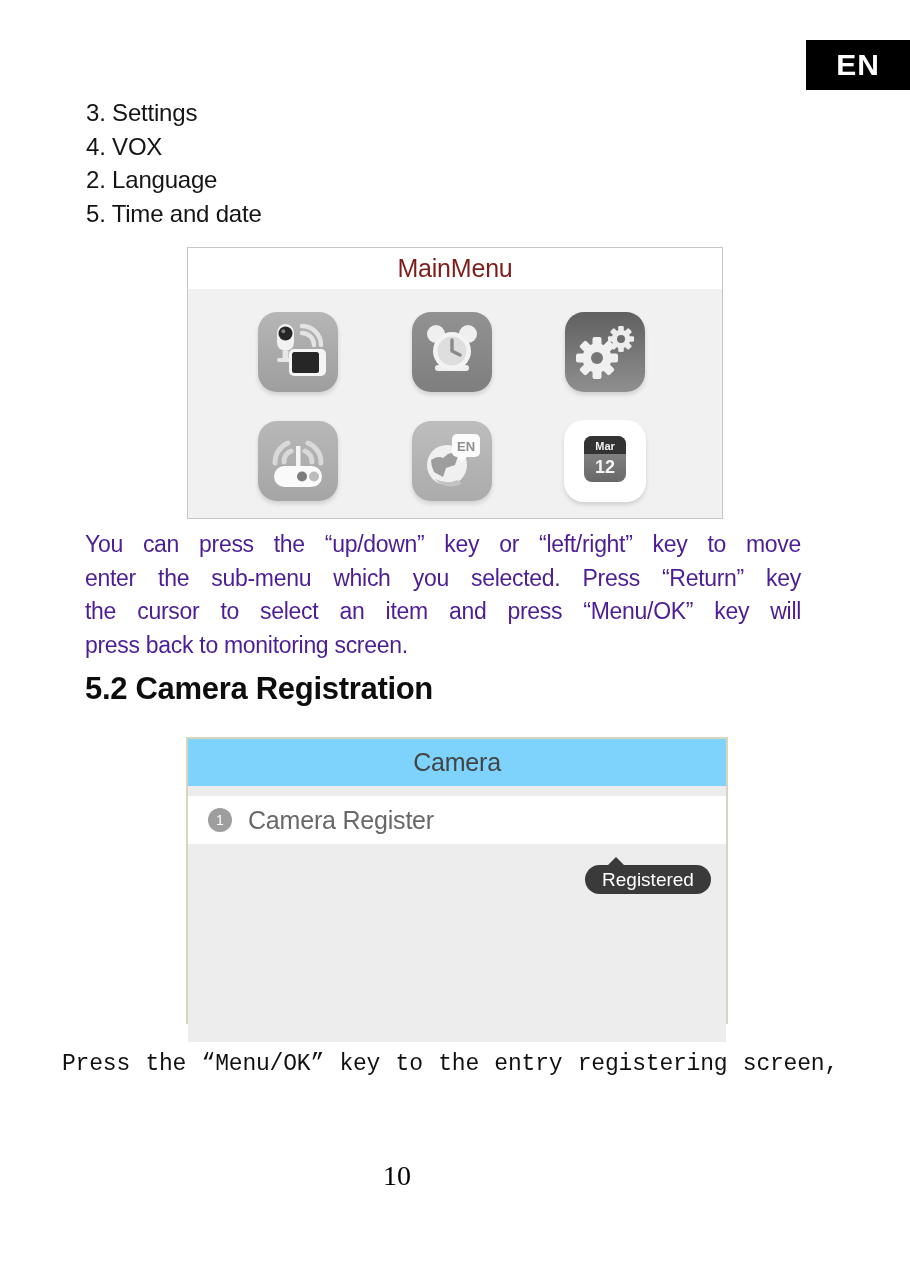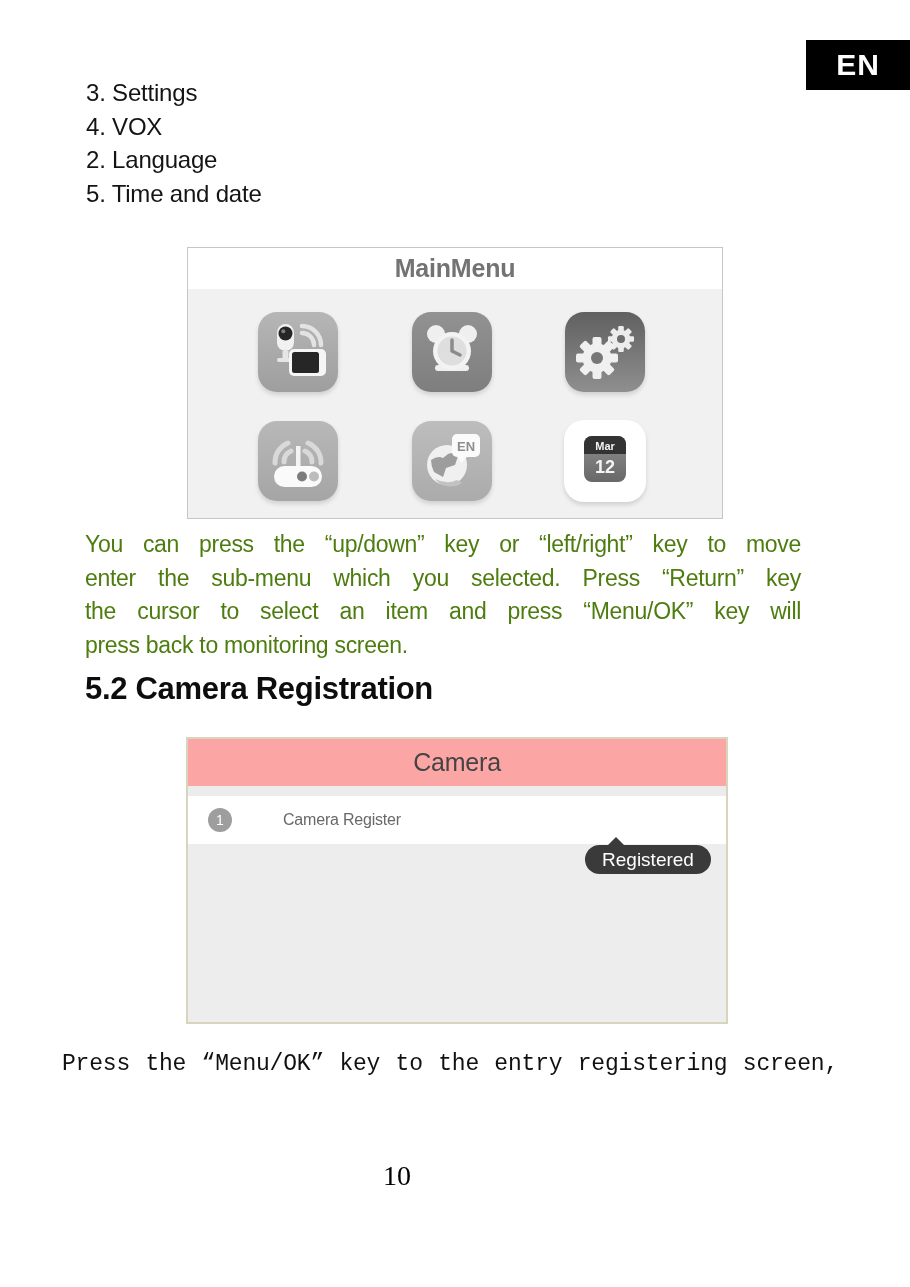--- a/index.html
+++ b/index.html
@@ -5,50 +5,50 @@
   html,body{margin:0;padding:0;background:#fff;}
   .page{position:relative;width:910px;height:1287px;background:#ffffff;
         font-family:"Liberation Sans", sans-serif;color:#1a1a1a;overflow:hidden;}
 
   
   .en-badge{position:absolute;left:806px;top:40px;width:104px;height:50px;
             background:#000;color:#fff;font-size:30px;font-weight:700;
             display:flex;align-items:center;justify-content:center;letter-spacing:1px;}
 
   
-  .toc{position:absolute;left:86px;top:76px;font-size:24px;line-height:33.5px;color:#141414;letter-spacing:-0.2px;}
+  .toc{position:absolute;left:86px;top:96px;font-size:24px;line-height:33.5px;color:#141414;letter-spacing:-0.2px;}
 
   
   .mm-shot{position:absolute;left:187px;top:247px;width:536px;height:272px;
            border:1px solid #c6c6c6;background:#f1f1f1;box-sizing:border-box;}
   .mm-header{height:41px;background:#fff;display:flex;align-items:center;justify-content:center;
-             font-size:25px;font-weight:700;color:#737373;letter-spacing:-0.2px;}
+             font-size:25px;font-weight:400;color:#7f1d1d;letter-spacing:-0.2px;}
   .mm-body{padding:22px 76px 0 69px;}
   .mm-row{display:flex;justify-content:space-between;margin-bottom:27px;}
   .tile{width:82px;height:82px;}
   .tile svg{filter:drop-shadow(0 3px 2px rgba(0,0,0,0.13));}
 
   
   .para1{position:absolute;left:85px;top:528px;width:716px;font-size:23px;
-         line-height:33.6px;letter-spacing:-0.3px;color:#4d7c0f;}
+         line-height:33.6px;letter-spacing:-0.3px;color:#4c1d95;}
   .jline{text-align:justify;text-align-last:justify;}
   .jline.last{text-align-last:left;}
   .heading{position:absolute;left:85px;top:671px;font-size:31px;font-weight:700;color:#0d0d0d;letter-spacing:-0.3px;}
 
   
   .cam-shot{position:absolute;left:186px;top:737px;width:542px;height:287px;
             border:2px solid #d9d4be;background:#ededed;box-sizing:border-box;}
-  .cam-header{height:47px;background:#fca5a5;display:flex;align-items:center;justify-content:center;
+  .cam-header{height:47px;background:#7dd3fc;display:flex;align-items:center;justify-content:center;
               font-size:25px;color:#444;letter-spacing:-0.2px;}
   .cam-strip{height:10px;background:#ececec;}
   .cam-row{height:48px;background:#fff;display:flex;align-items:center;}
   .num-badge{width:24px;height:24px;border-radius:50%;background:#9e9e9e;color:#fff;
              font-size:14px;display:flex;align-items:center;justify-content:center;margin:0 16px 0 20px;}
-  .cam-label{font-size:16px;color:#686868;letter-spacing:-0.2px;margin-left:35px;}
-  .cam-body{position:relative;height:178px;background:#ededed;}
+  .cam-label{font-size:25px;color:#686868;letter-spacing:-0.2px;}
+  .cam-body{position:relative;height:178px;background:#ededed;margin-top:20px;}
   .tooltip{position:absolute;left:397px;top:1px;min-width:126px;height:29px;background:#3a3a3a;
            border-radius:15px;color:#fff;font-size:19px;display:flex;align-items:center;
            justify-content:center;padding:0 14px;box-sizing:border-box;}
   .tooltip::before{content:"";position:absolute;left:22px;top:-8px;width:0;height:0;
                    border-left:9px solid transparent;border-right:9px solid transparent;
                    border-bottom:9px solid #3a3a3a;}
 
   .para2{position:absolute;left:62px;top:1046px;width:776px;font-size:23px;
          line-height:36px;letter-spacing:-0.2px;color:#111;font-family:Liberation Mono, monospace;}
   .pageno{position:absolute;left:0;top:1160px;width:794px;text-align:center;

